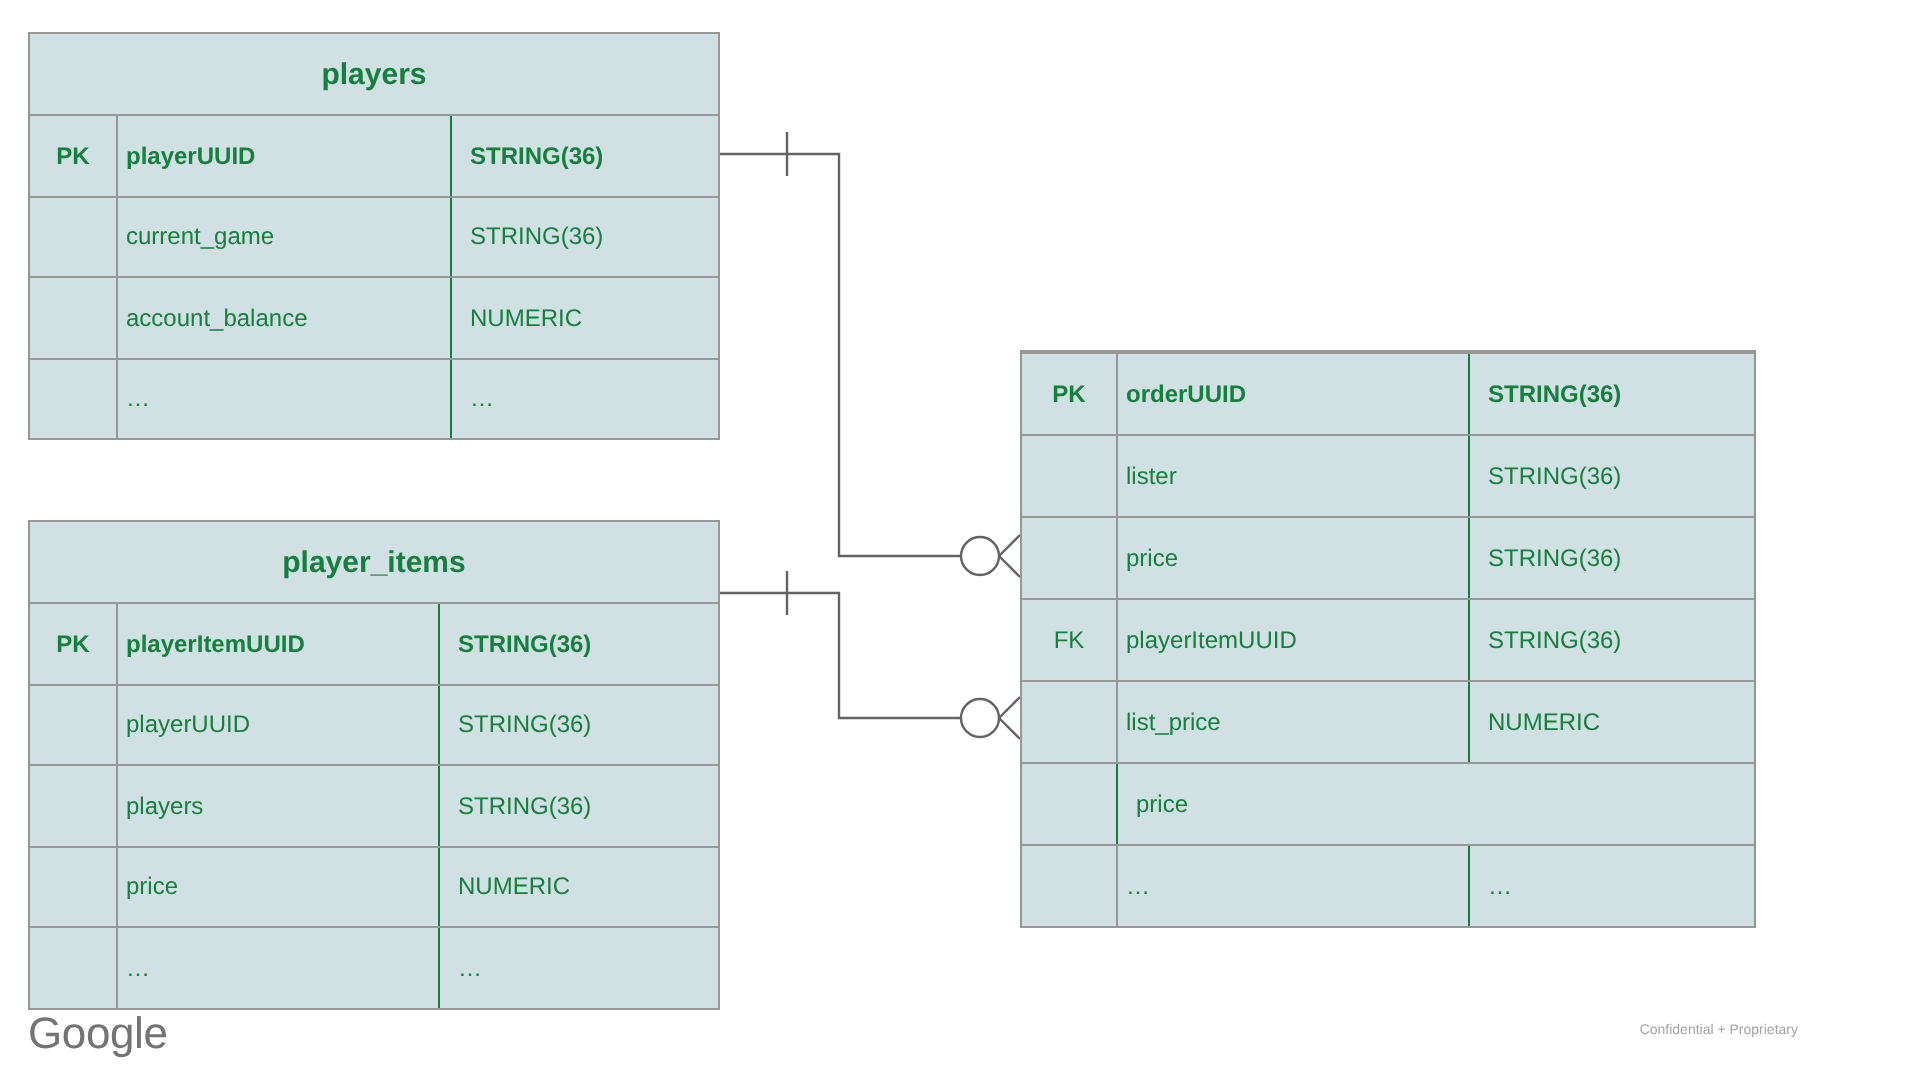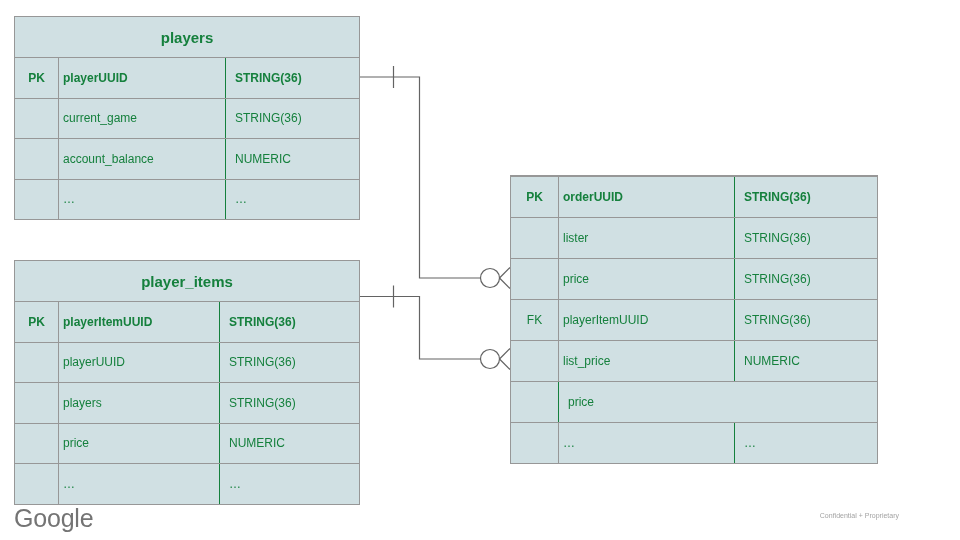--- a/index.html
+++ b/index.html
@@ -53,21 +53,21 @@
   .c-key  { width: 43px; justify-content: center; }
   .c-name { width: 167px; border-left: 1px solid #979797; padding-left: 4px; }
   .c-type { flex: 1;      border-left: 1px solid #15803d; padding-left: 9px; }
   .t-player-items .c-name { width: 161px; }
   .t-trade-orders .c-key  { width: 47px; }
   .t-trade-orders .c-name { width: 176px; }
 
   
   .brand {
     position: absolute; left: 14px; top: 504px;
-    font-size: 25px; font-weight: 500;
+    font-size: 22px; font-weight: 500;
     color: #747474; letter-spacing: -0.2px;
   }
   .footer-note {
     position: absolute; top: 512px; right: 61px;
     font-size: 7px; color: #a3a3a3;
   }
 </style>
 </head>
 <body>
 

